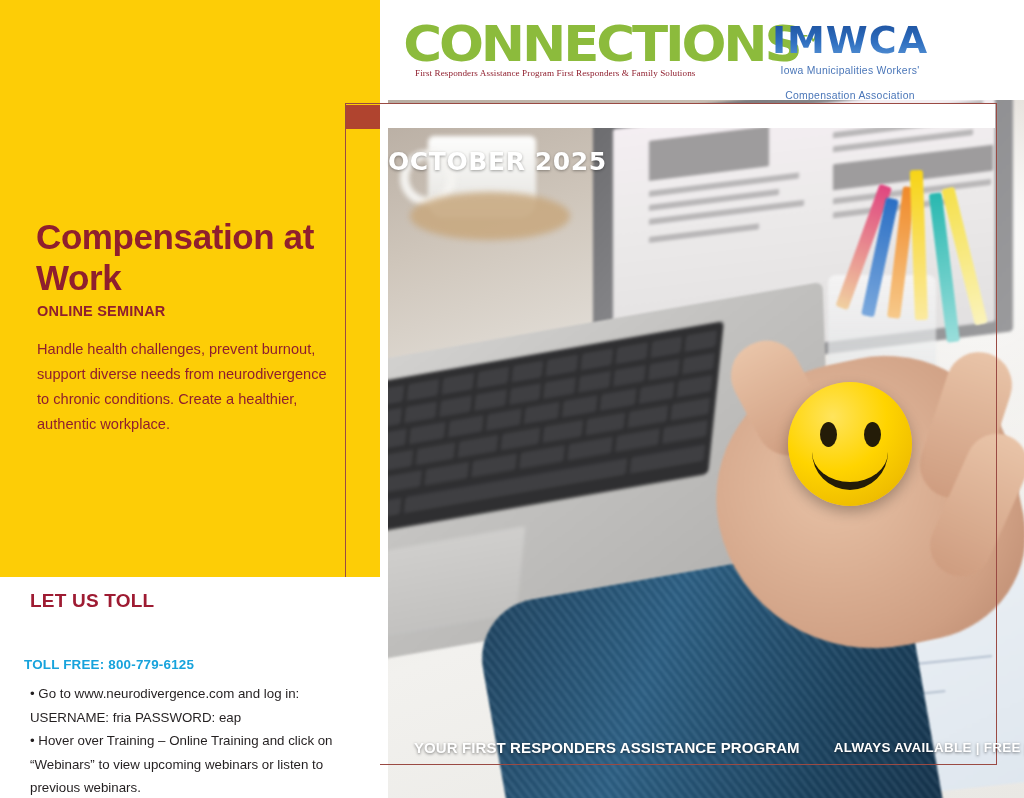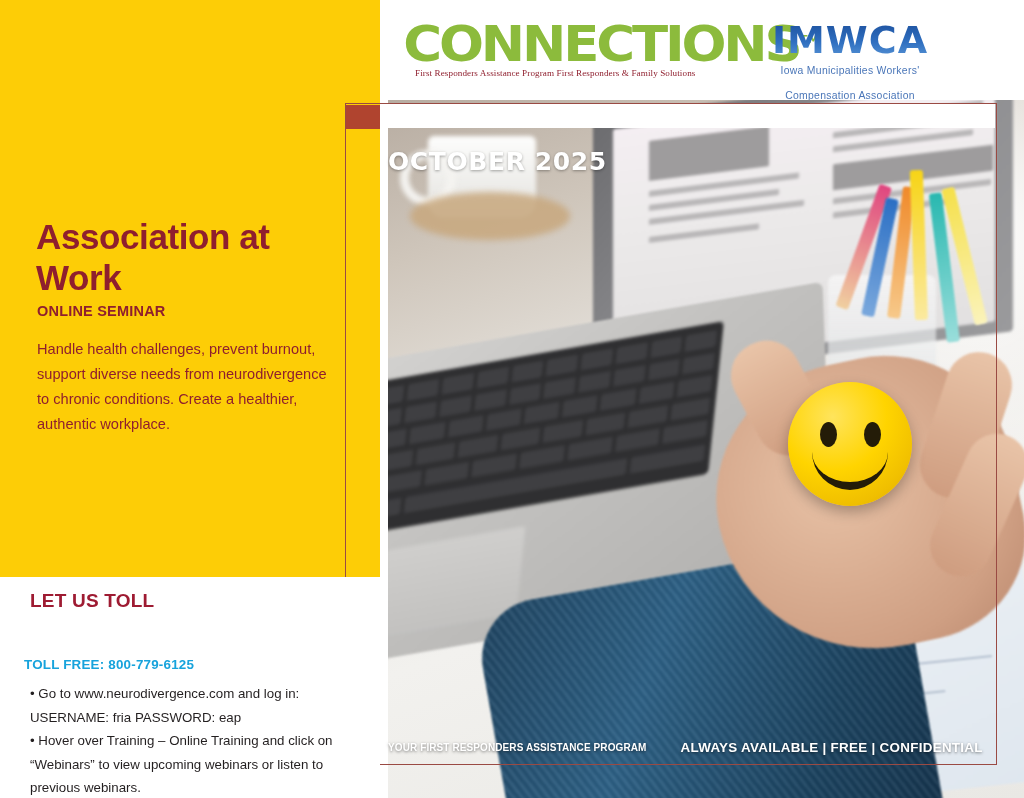--- a/index.html
+++ b/index.html
@@ -197,22 +197,22 @@
     font-size:25px;font-weight:bold;color:#ffffff;letter-spacing:.6px;
     text-shadow:0 1px 3px rgba(0,0,0,.35);
     font-family:"DejaVu Sans", sans-serif;
     margin-top:28px;
   }
   .hero-footer{
     position:absolute;left:388px;top:734px;width:636px;height:26px;
     display:flex;align-items:center;
   }
   .hero-footer .left{
-    font-size:10px;font-weight:bold;color:#ffffff;letter-spacing:.1px;
-    text-shadow:0 1px 3px rgba(0,0,0,.5);white-space:nowrap;
+    font-size:15px;font-weight:bold;color:#ffffff;letter-spacing:.1px;
+    text-shadow:0 1px 3px rgba(0,0,0,.5);white-space:nowrap;padding-left:26px;
   }
   .hero-footer .right{
     margin-left:34px;
     font-size:13.4px;font-weight:bold;color:#ffffff;letter-spacing:.3px;
     text-shadow:0 1px 3px rgba(0,0,0,.5);white-space:nowrap;
   }
 
   
   .help{
     position:absolute;left:0;top:577px;width:380px;height:221px;background:#fff;
@@ -235,21 +235,21 @@
   }
   .help-steps p{margin:0;}
 </style>
 </head>
 <body>
 
 <div class="page">
 
   <div class="yellow-panel"></div>
 
-  <div class="seminar-title">Association at Work</div>
+  <div class="seminar-title">Compensation at Work</div>
   <div class="seminar-kicker">ONLINE SEMINAR</div>
   <div class="seminar-body">Handle health challenges, prevent burnout, support diverse needs from neurodivergence to chronic conditions. Create a healthier, authentic workplace.</div>
 
   <div class="logo-connections">
     <div class="word"><span>CONNECTIONS</span><span class="tm">TM</span></div>
     <div class="tagline">First Responders Assistance Program  First Responders &amp; Family Solutions</div>
   </div>
 
   <div class="logo-imwca">
     <div class="mark">IMWCA</div>

